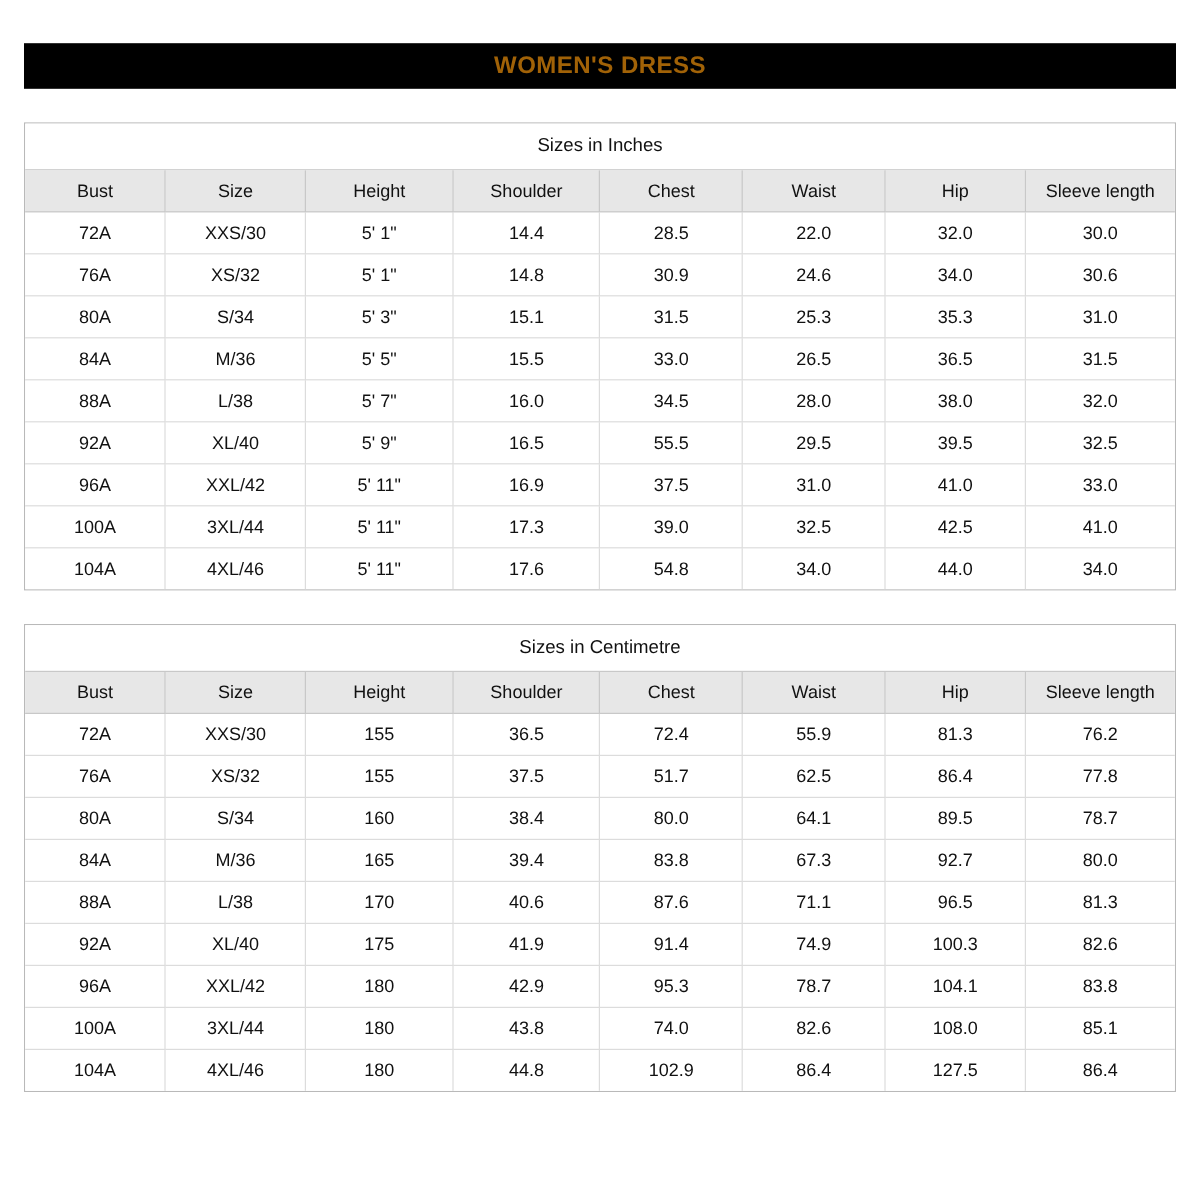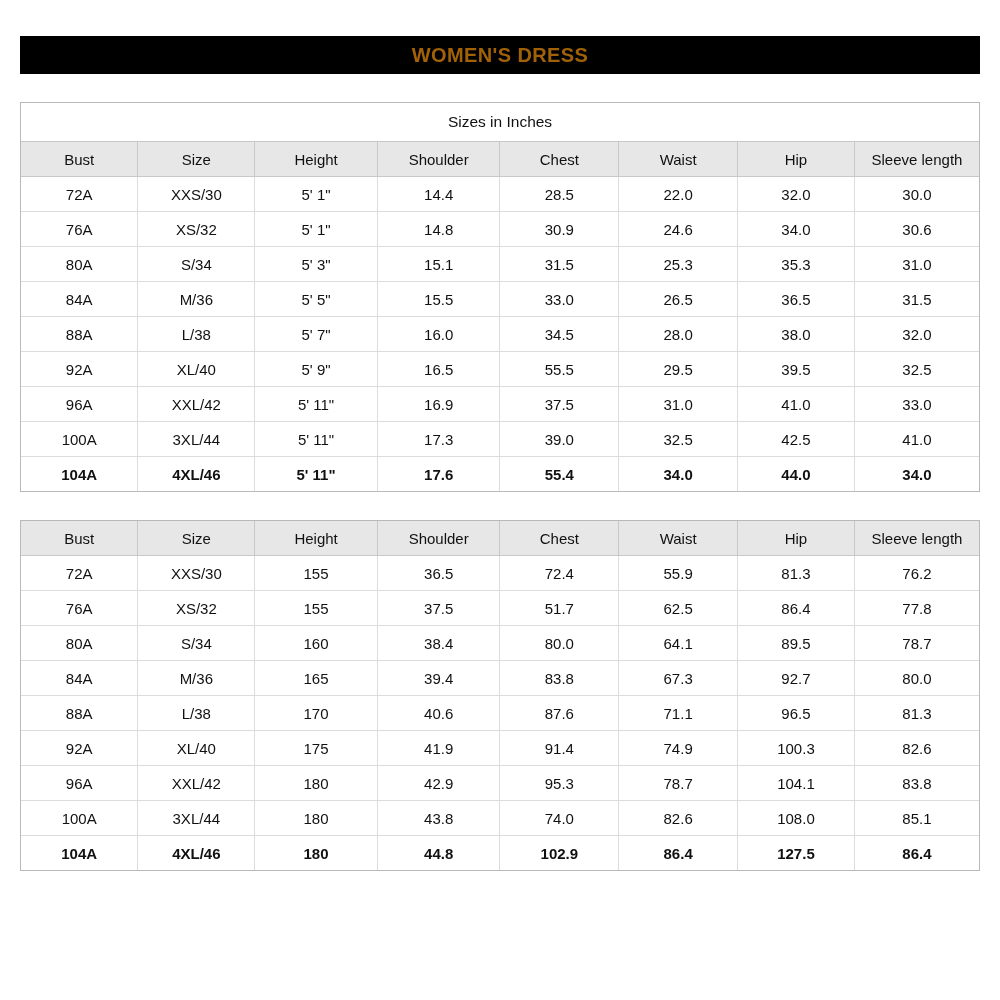--- a/index.html
+++ b/index.html
@@ -68,21 +68,21 @@
   tbody td {
     height: 34px;
     font-size: 15px;
     text-align: center;
     border-right: 1px solid #dcdcdc;
     border-bottom: 1px solid #dcdcdc;
     padding: 0 4px;
     background: #ffffff;
   }
   tbody td:last-child { border-right: none; }
-  tbody tr:last-child td { border-bottom: none; font-weight: bold; }
+  tbody tr:last-child td { border-bottom: none; }
   col.c0 { width: 12.2%; }
   col.c1 { width: 12.2%; }
   col.c2 { width: 12.8%; }
   col.c3 { width: 12.8%; }
   col.c4 { width: 12.4%; }
   col.c5 { width: 12.4%; }
   col.c6 { width: 12.2%; }
   col.c7 { width: 13.0%; }
 </style>
 </head>
@@ -198,30 +198,31 @@
           <td>39.0</td>
           <td>32.5</td>
           <td>42.5</td>
           <td>41.0</td>
         </tr>
         <tr>
           <td>104A</td>
           <td>4XL/46</td>
           <td>5' 11"</td>
           <td>17.6</td>
-          <td>55.4</td>
+          <td>54.8</td>
           <td>34.0</td>
           <td>44.0</td>
           <td>34.0</td>
         </tr>
       </tbody>
     </table>
   </div>
 
   <div class="table-block">
+    <div class="table-caption">Sizes in Centimetre</div>
     <table>
       <colgroup>
         <col class="c0">
           <col class="c1">
           <col class="c2">
           <col class="c3">
         <col class="c4">
           <col class="c5">
           <col class="c6">
           <col class="c7">

